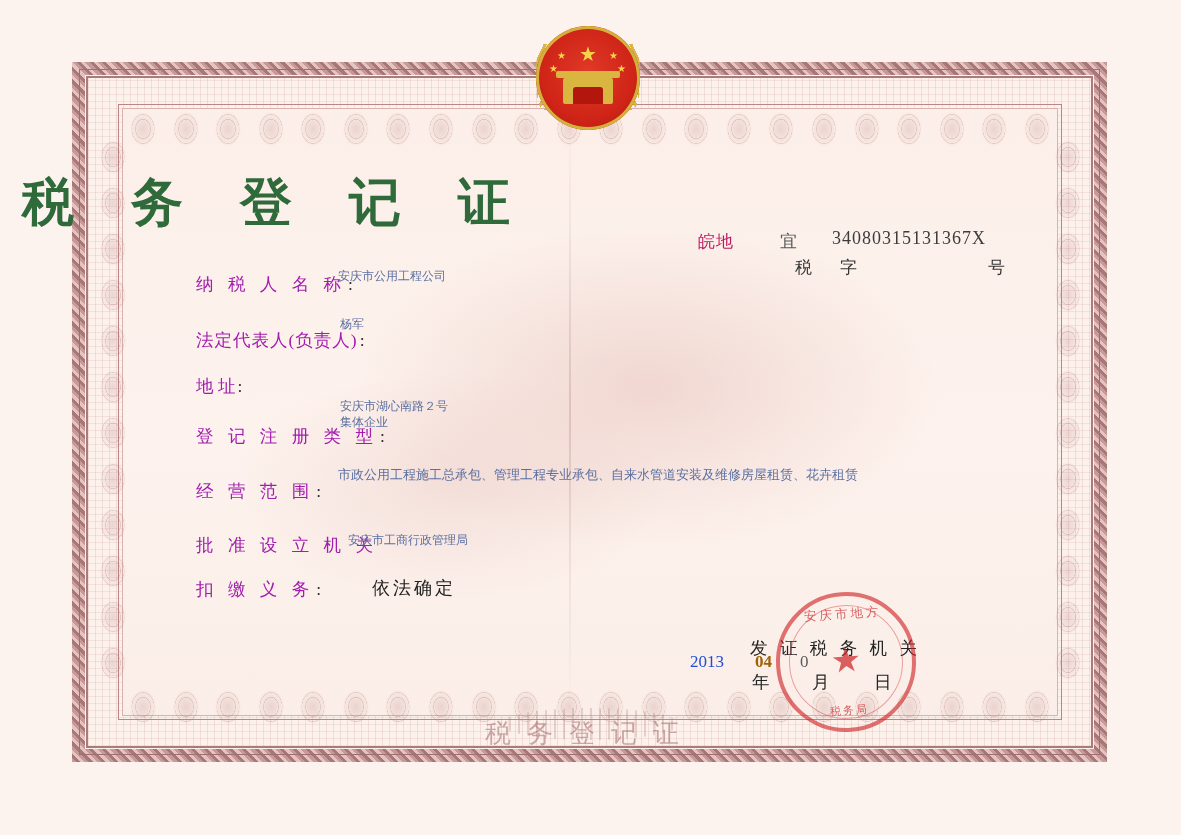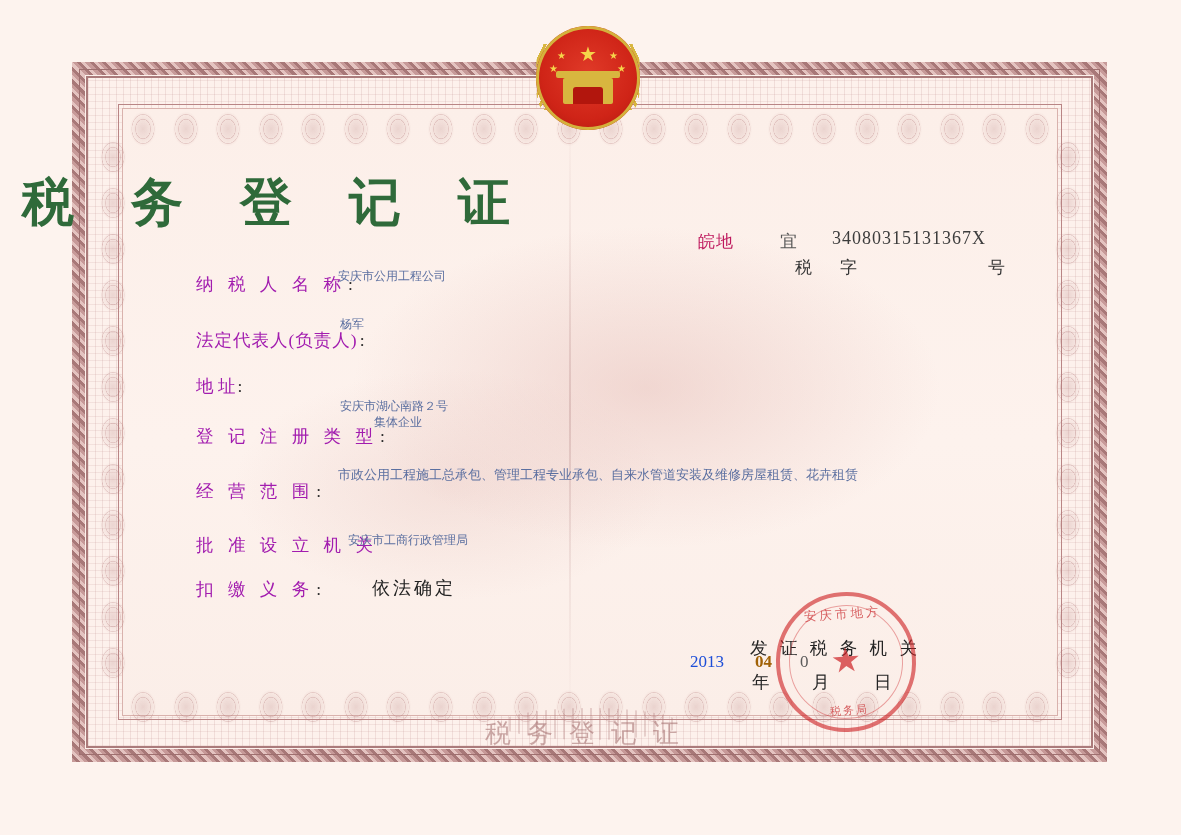--- a/index.html
+++ b/index.html
@@ -440,21 +440,21 @@
   <div class="val blue" style="left:340px; top:316px;">杨军</div>
 
   <div class="field" style="left:196px; top:374px;">
     <span class="lbl" style="letter-spacing:0px;">地        址</span><span class="colon">:</span>
   </div>
   <div class="val blue" style="left:340px; top:370px;margin-top:28px;">安庆市湖心南路２号</div>
 
   <div class="field" style="left:196px; top:424px;">
     <span class="lbl">登 记 注 册 类 型</span><span class="colon">:</span>
   </div>
-  <div class="val blue" style="left:340px; top:414px;margin-left:34px;">集体企业</div>
+  <div class="val blue" style="left:340px; top:414px;">集体企业</div>
 
   <div class="field" style="left:196px; top:479px;">
     <span class="lbl">经 营 范 围</span><span class="colon">:</span>
   </div>
   <div class="val blue" style="left:338px; top:466px; font-size:13px;">市政公用工程施工总承包、管理工程专业承包、自来水管道安装及维修房屋租赁、花卉租赁</div>
 
   <div class="field" style="left:196px; top:533px;">
     <span class="lbl">批 准 设 立 机 关</span><span class="colon"></span>
   </div>
   <div class="val blue" style="left:348px; top:532px;">安庆市工商行政管理局</div>

